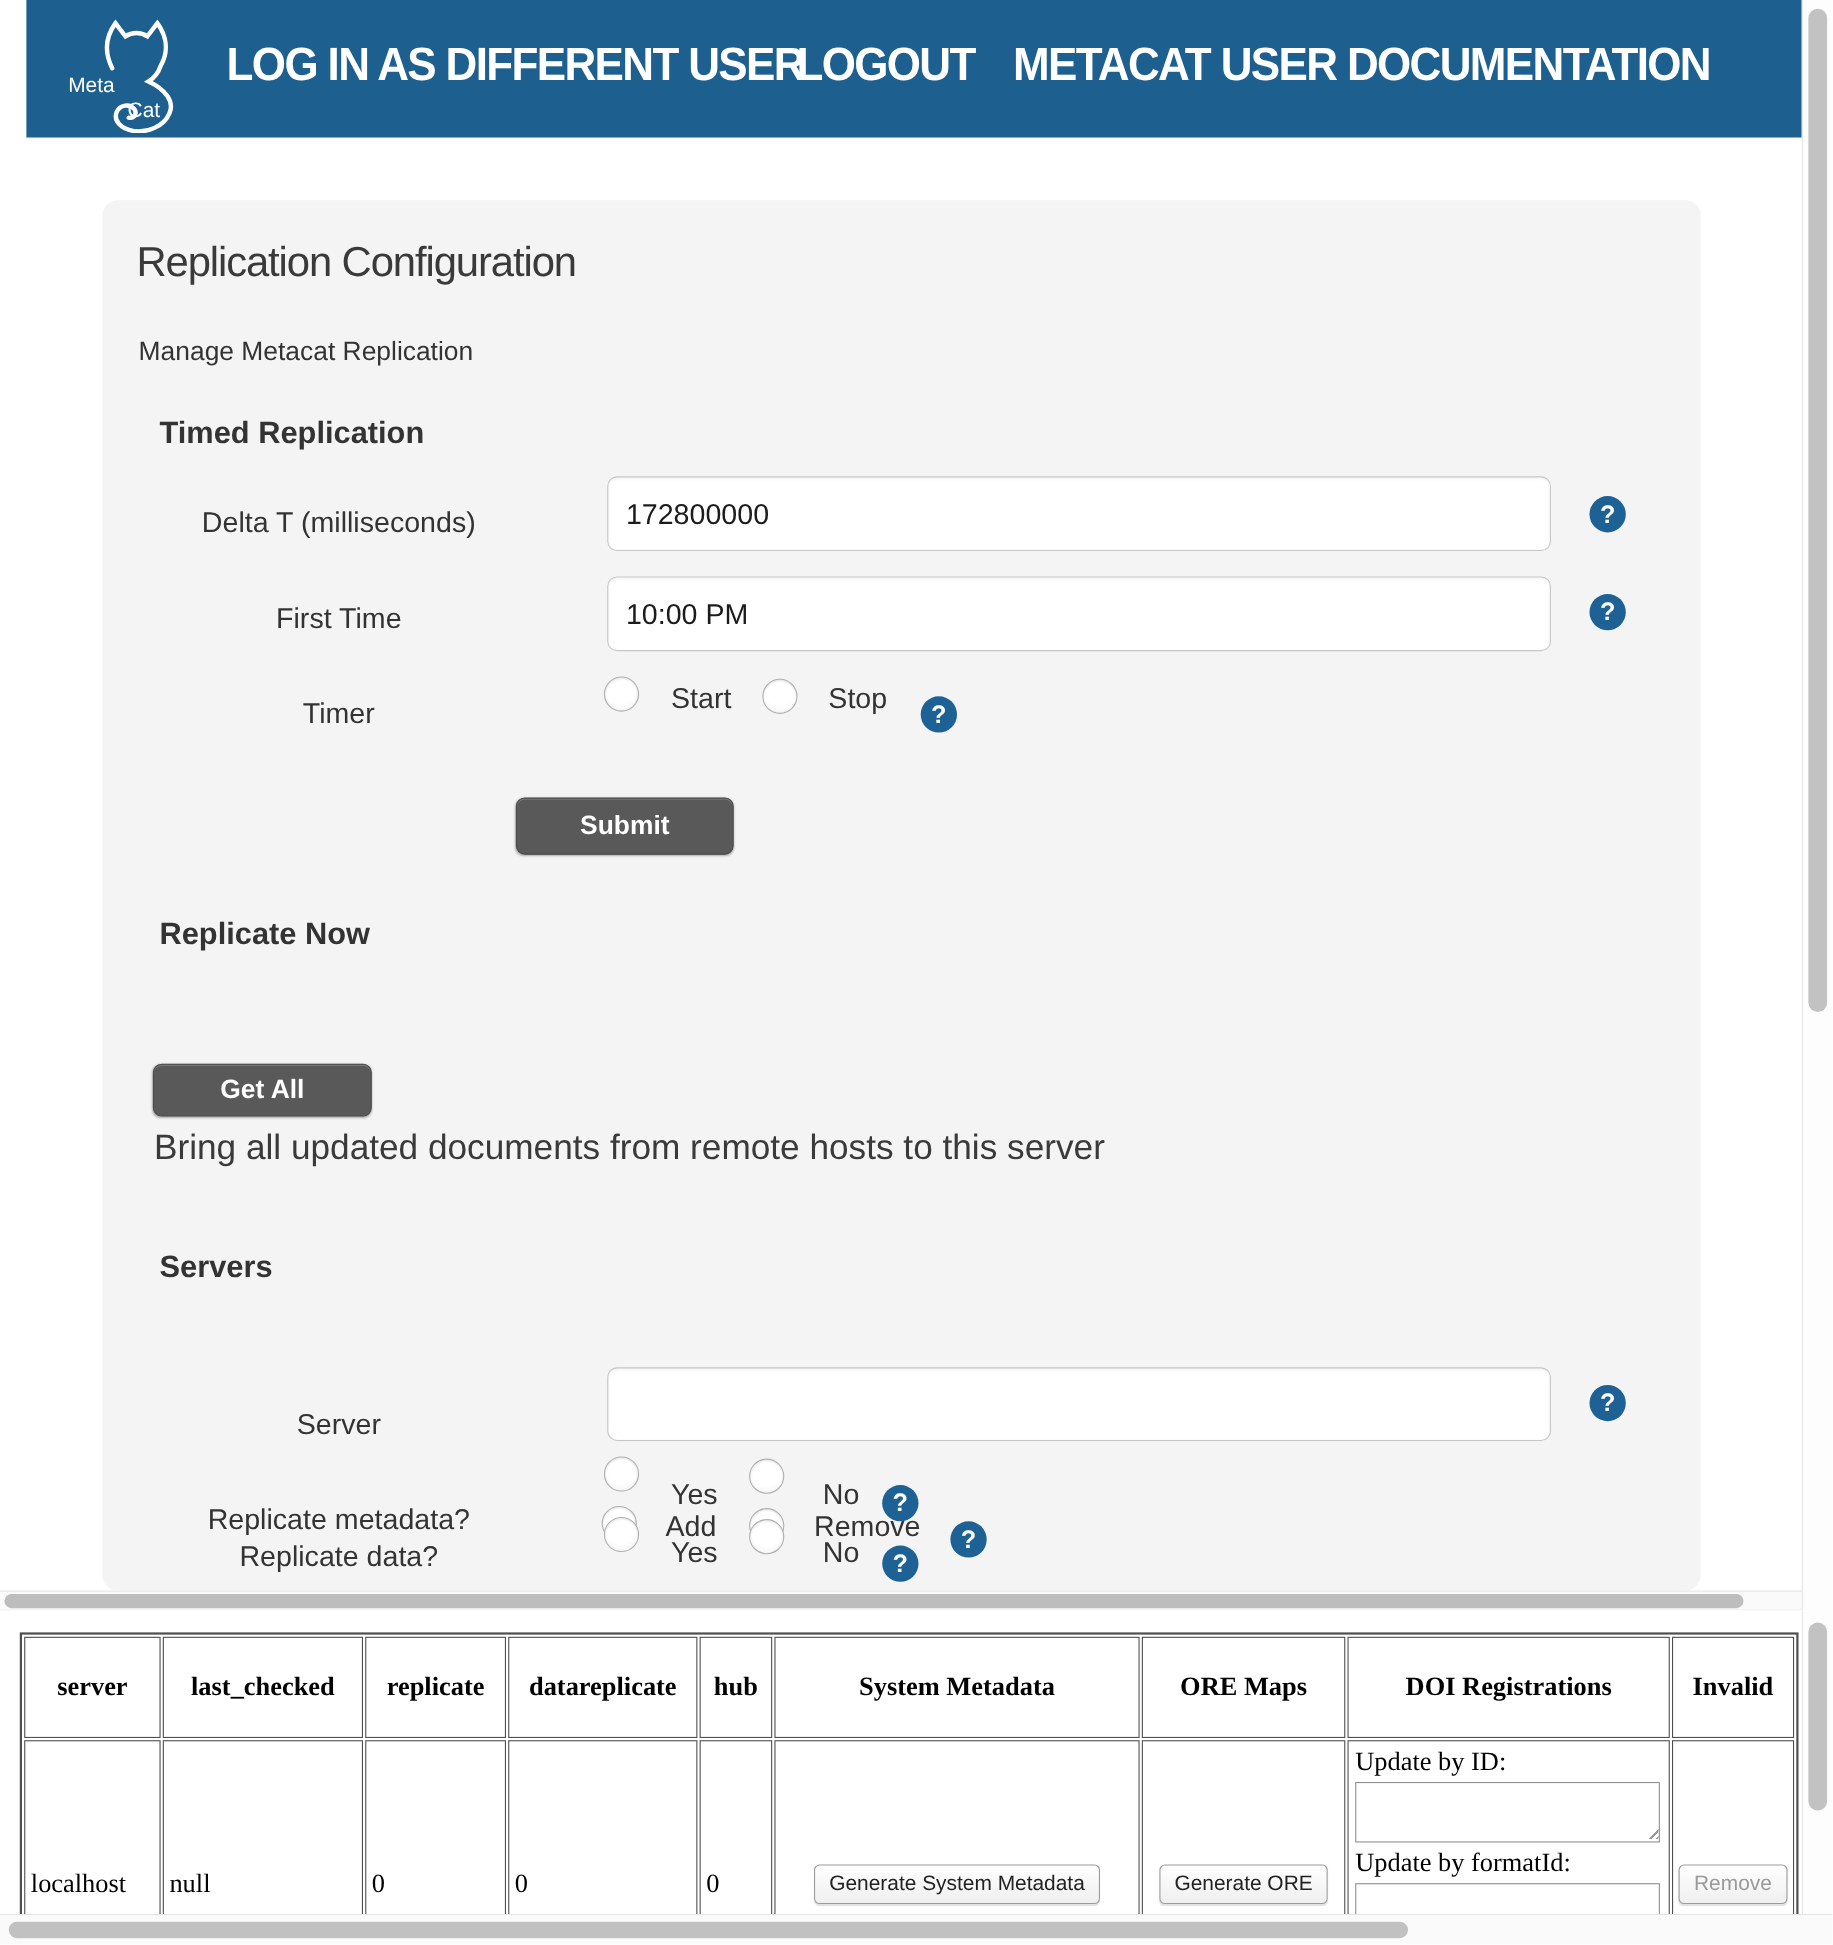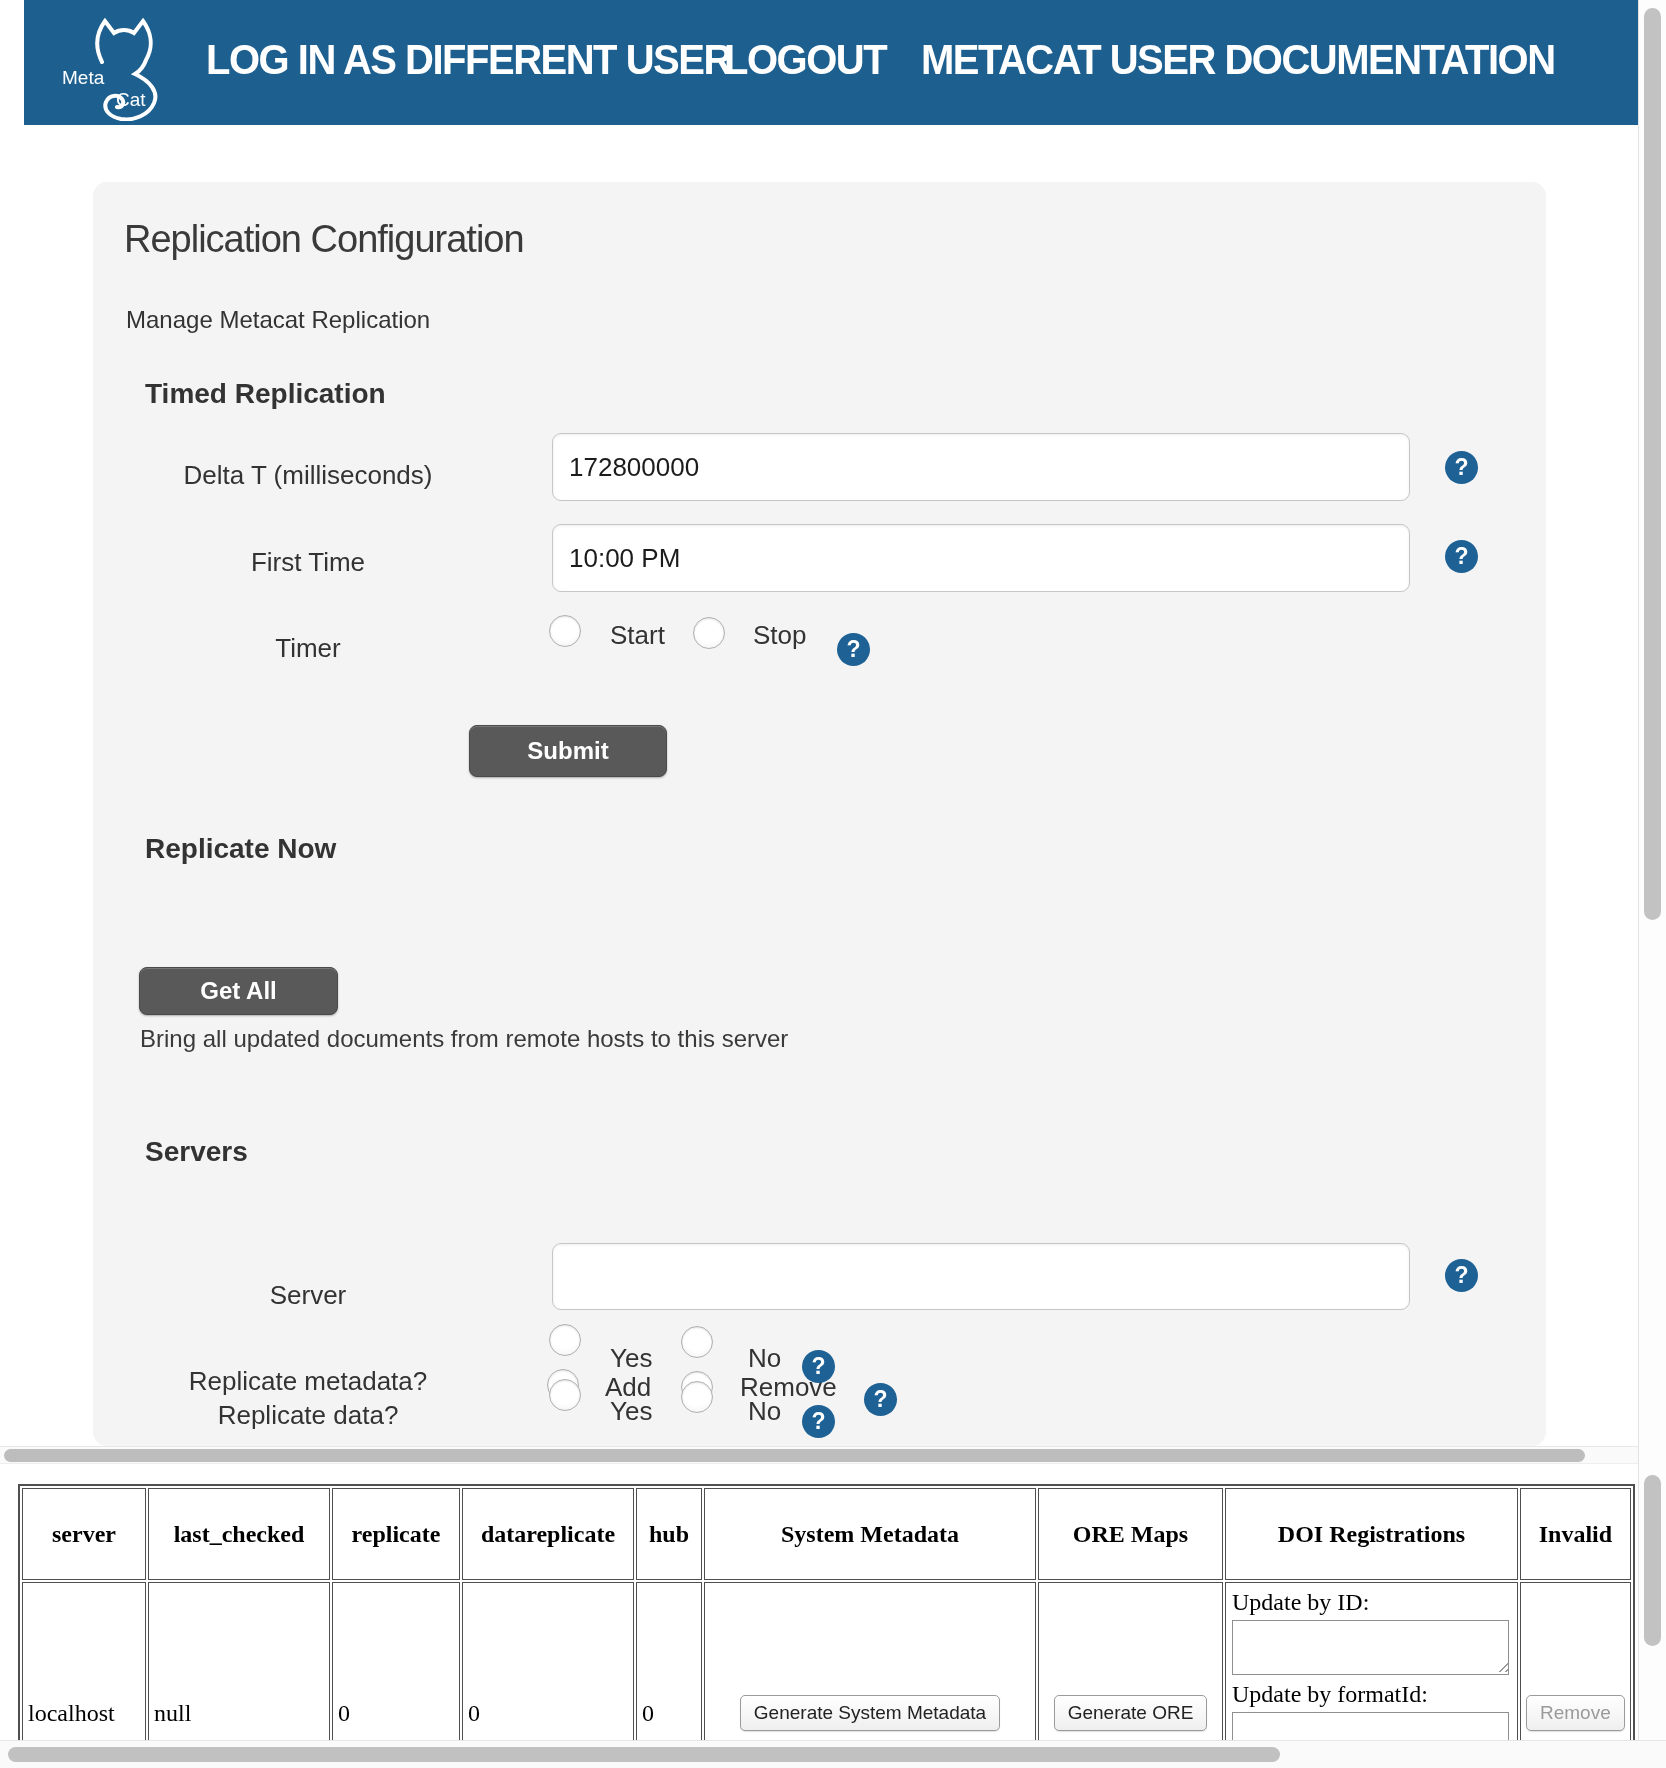--- a/index.html
+++ b/index.html
@@ -51,21 +51,21 @@
     border:1.5px solid #b0b0b0; box-shadow:inset 0 1px 2px rgba(0,0,0,.12);
   }
   .rlabel{ position:absolute; font-size:26px; color:#333; white-space:nowrap; }
 
   .btn-dark{
     position:absolute; background:#595959; color:#fff; border:1px solid #4a4a4a;
     border-radius:8px; font-family:"Liberation Sans",sans-serif; font-size:24px; font-weight:600;
     display:flex; align-items:center; justify-content:center;
     box-shadow:0 1px 2px rgba(0,0,0,.3), inset 0 1px 0 rgba(255,255,255,.18); cursor:pointer;
   }
-  .note{ position:absolute; font-size:24px; color:#3a3a3a; }
+  .note{ position:absolute; font-size:32px; color:#3a3a3a; }
 
   
   .upper-hscroll{ position:absolute; left:0; top:1446px; width:1638px; height:18px;
     background:#fafafa; border-top:1px solid #e7e7e7; border-bottom:1px solid #eee; }
   .upper-hscroll .thumb{ position:absolute; left:4px; top:2px; width:1581px; height:13px; border-radius:7px; background:#bdbdbd; }
   .main-vscroll{ position:absolute; left:1638px; top:0; width:28px; height:1464px; background:#fdfdfd; border-left:1px solid #e3e3e3; }
   .main-vscroll .thumb{ position:absolute; left:5px; top:8px; width:17px; height:912px; border-radius:9px; background:#c2c2c2; }
   .lower-vscroll{ position:absolute; left:1638px; top:1464px; width:28px; height:276px; background:#fdfdfd; border-left:1px solid #e3e3e3; }
   .lower-vscroll .thumb{ position:absolute; left:5px; top:11px; width:17px; height:171px; border-radius:9px; background:#c2c2c2; }
   .bottom-hscroll{ position:absolute; left:0; top:1740px; width:1666px; height:28px; background:#fafafa; border-top:1px solid #e6e6e6; }

